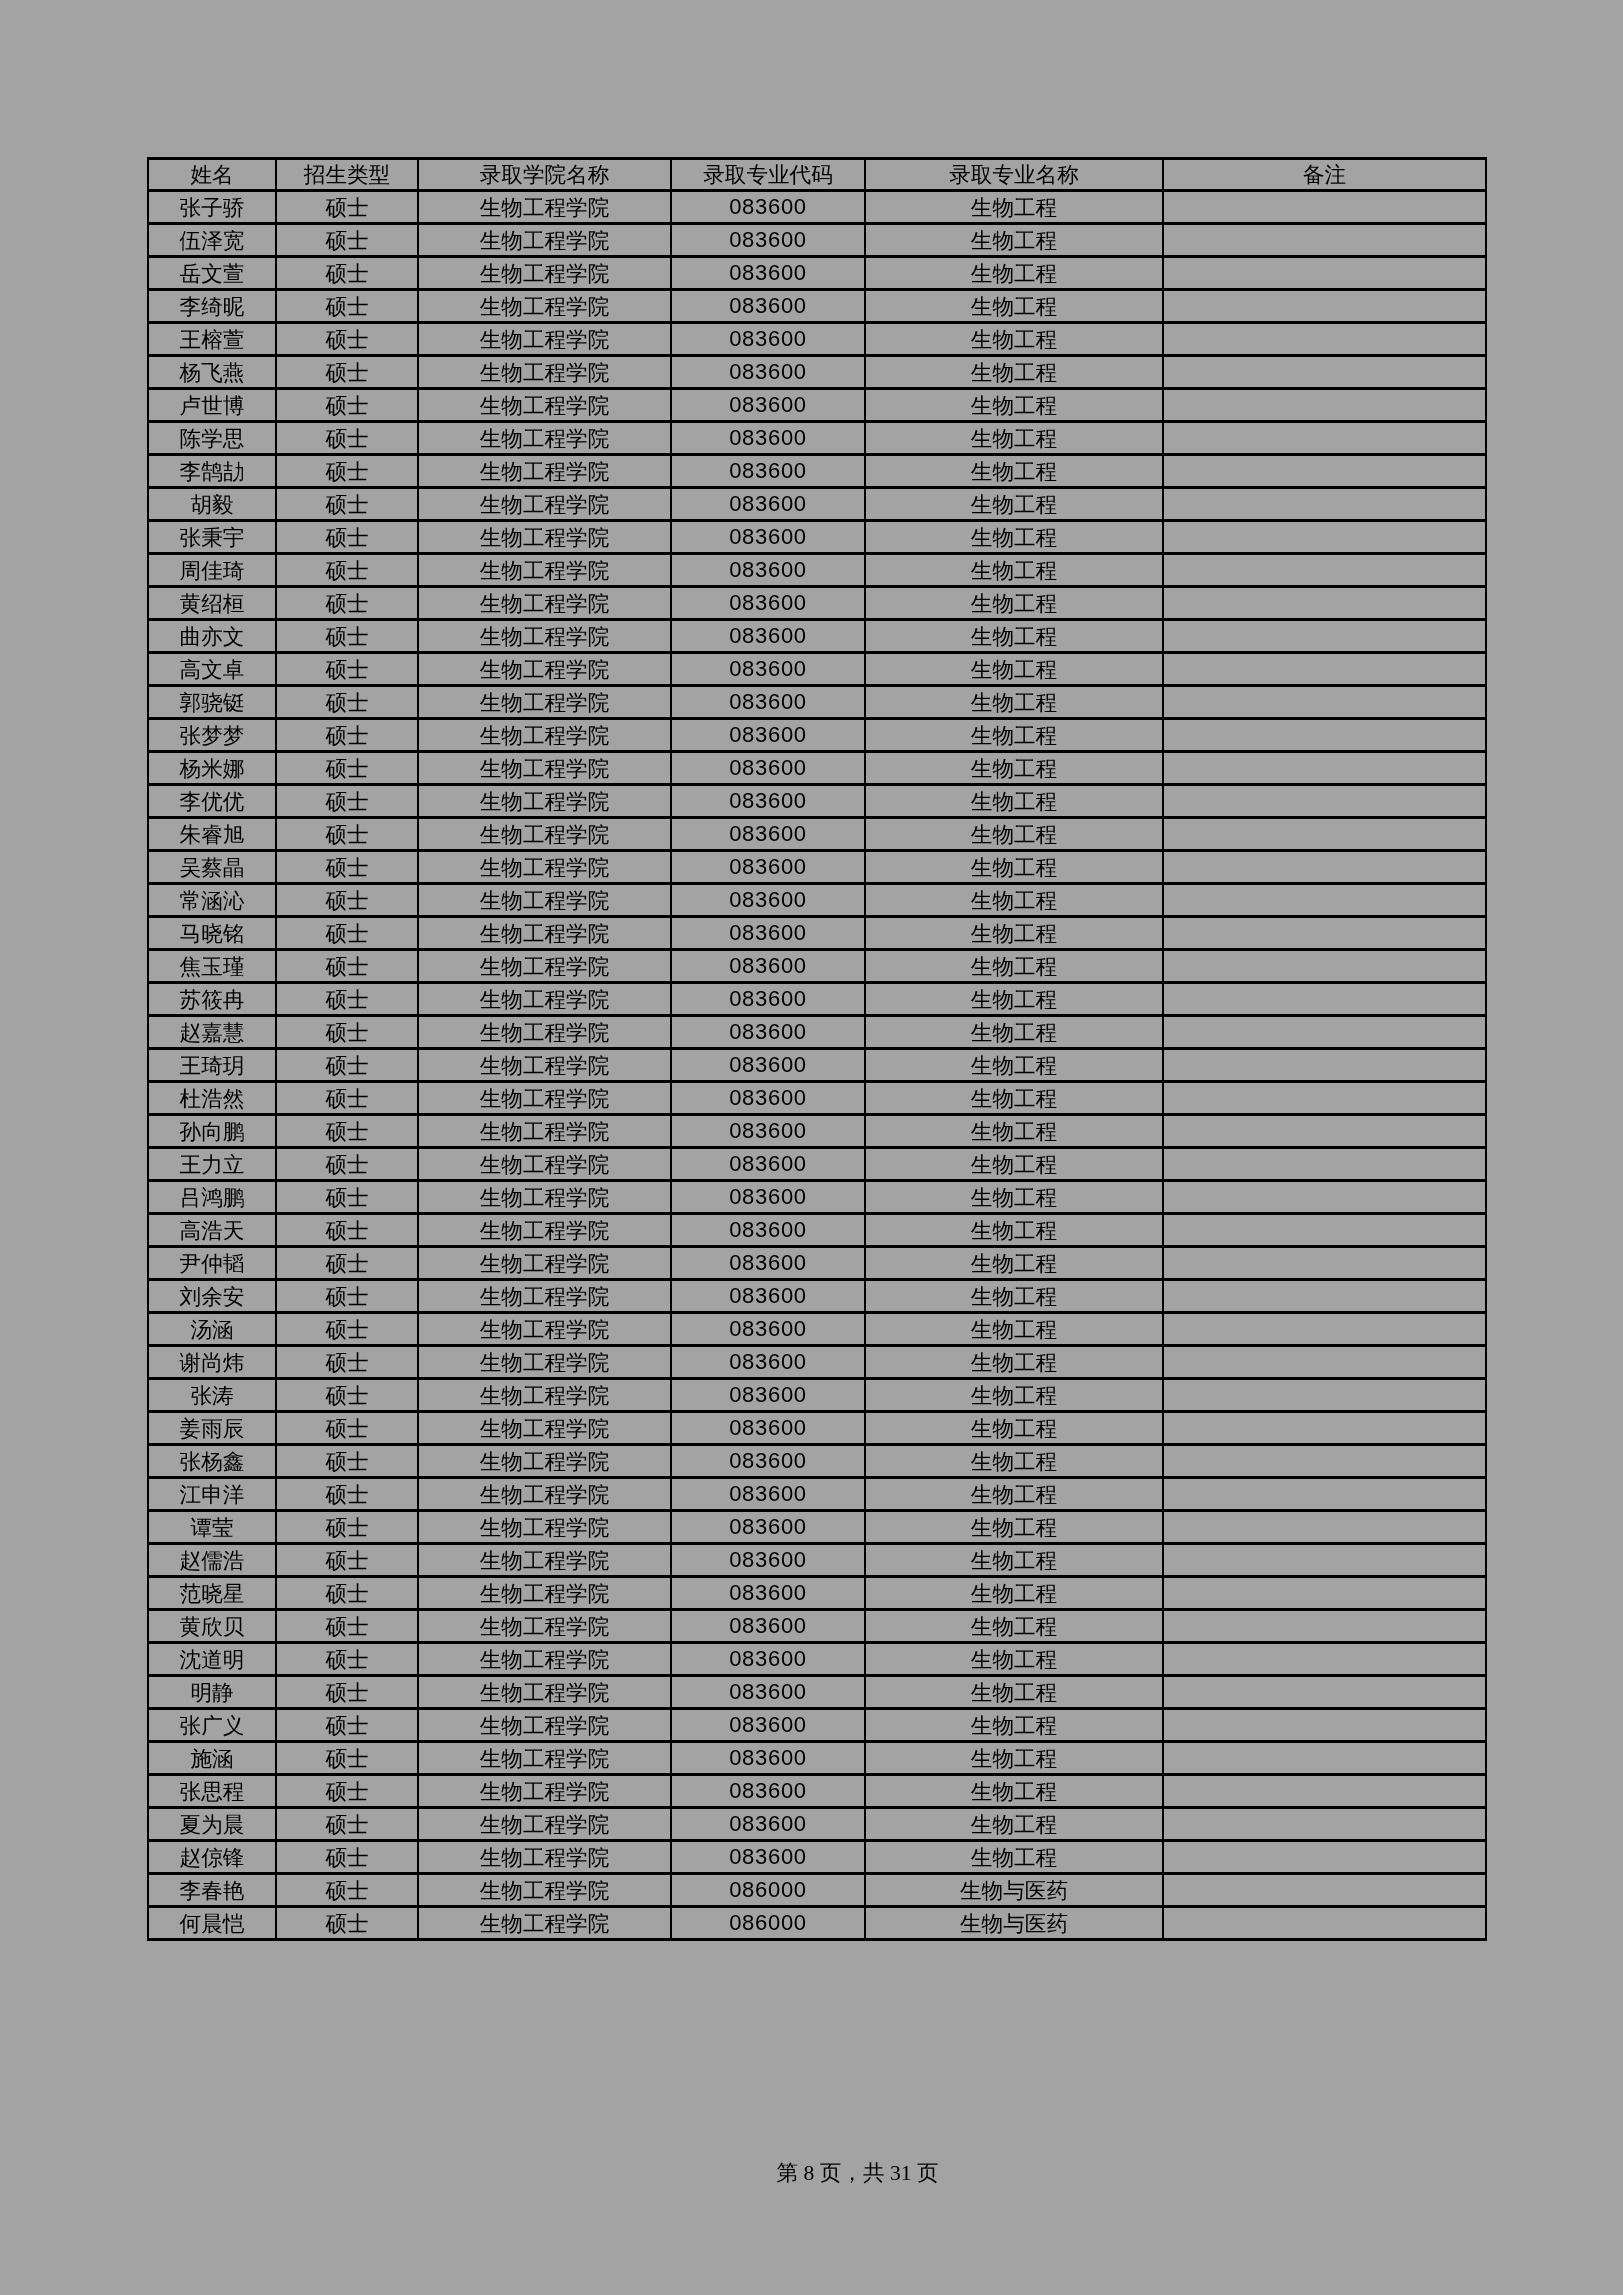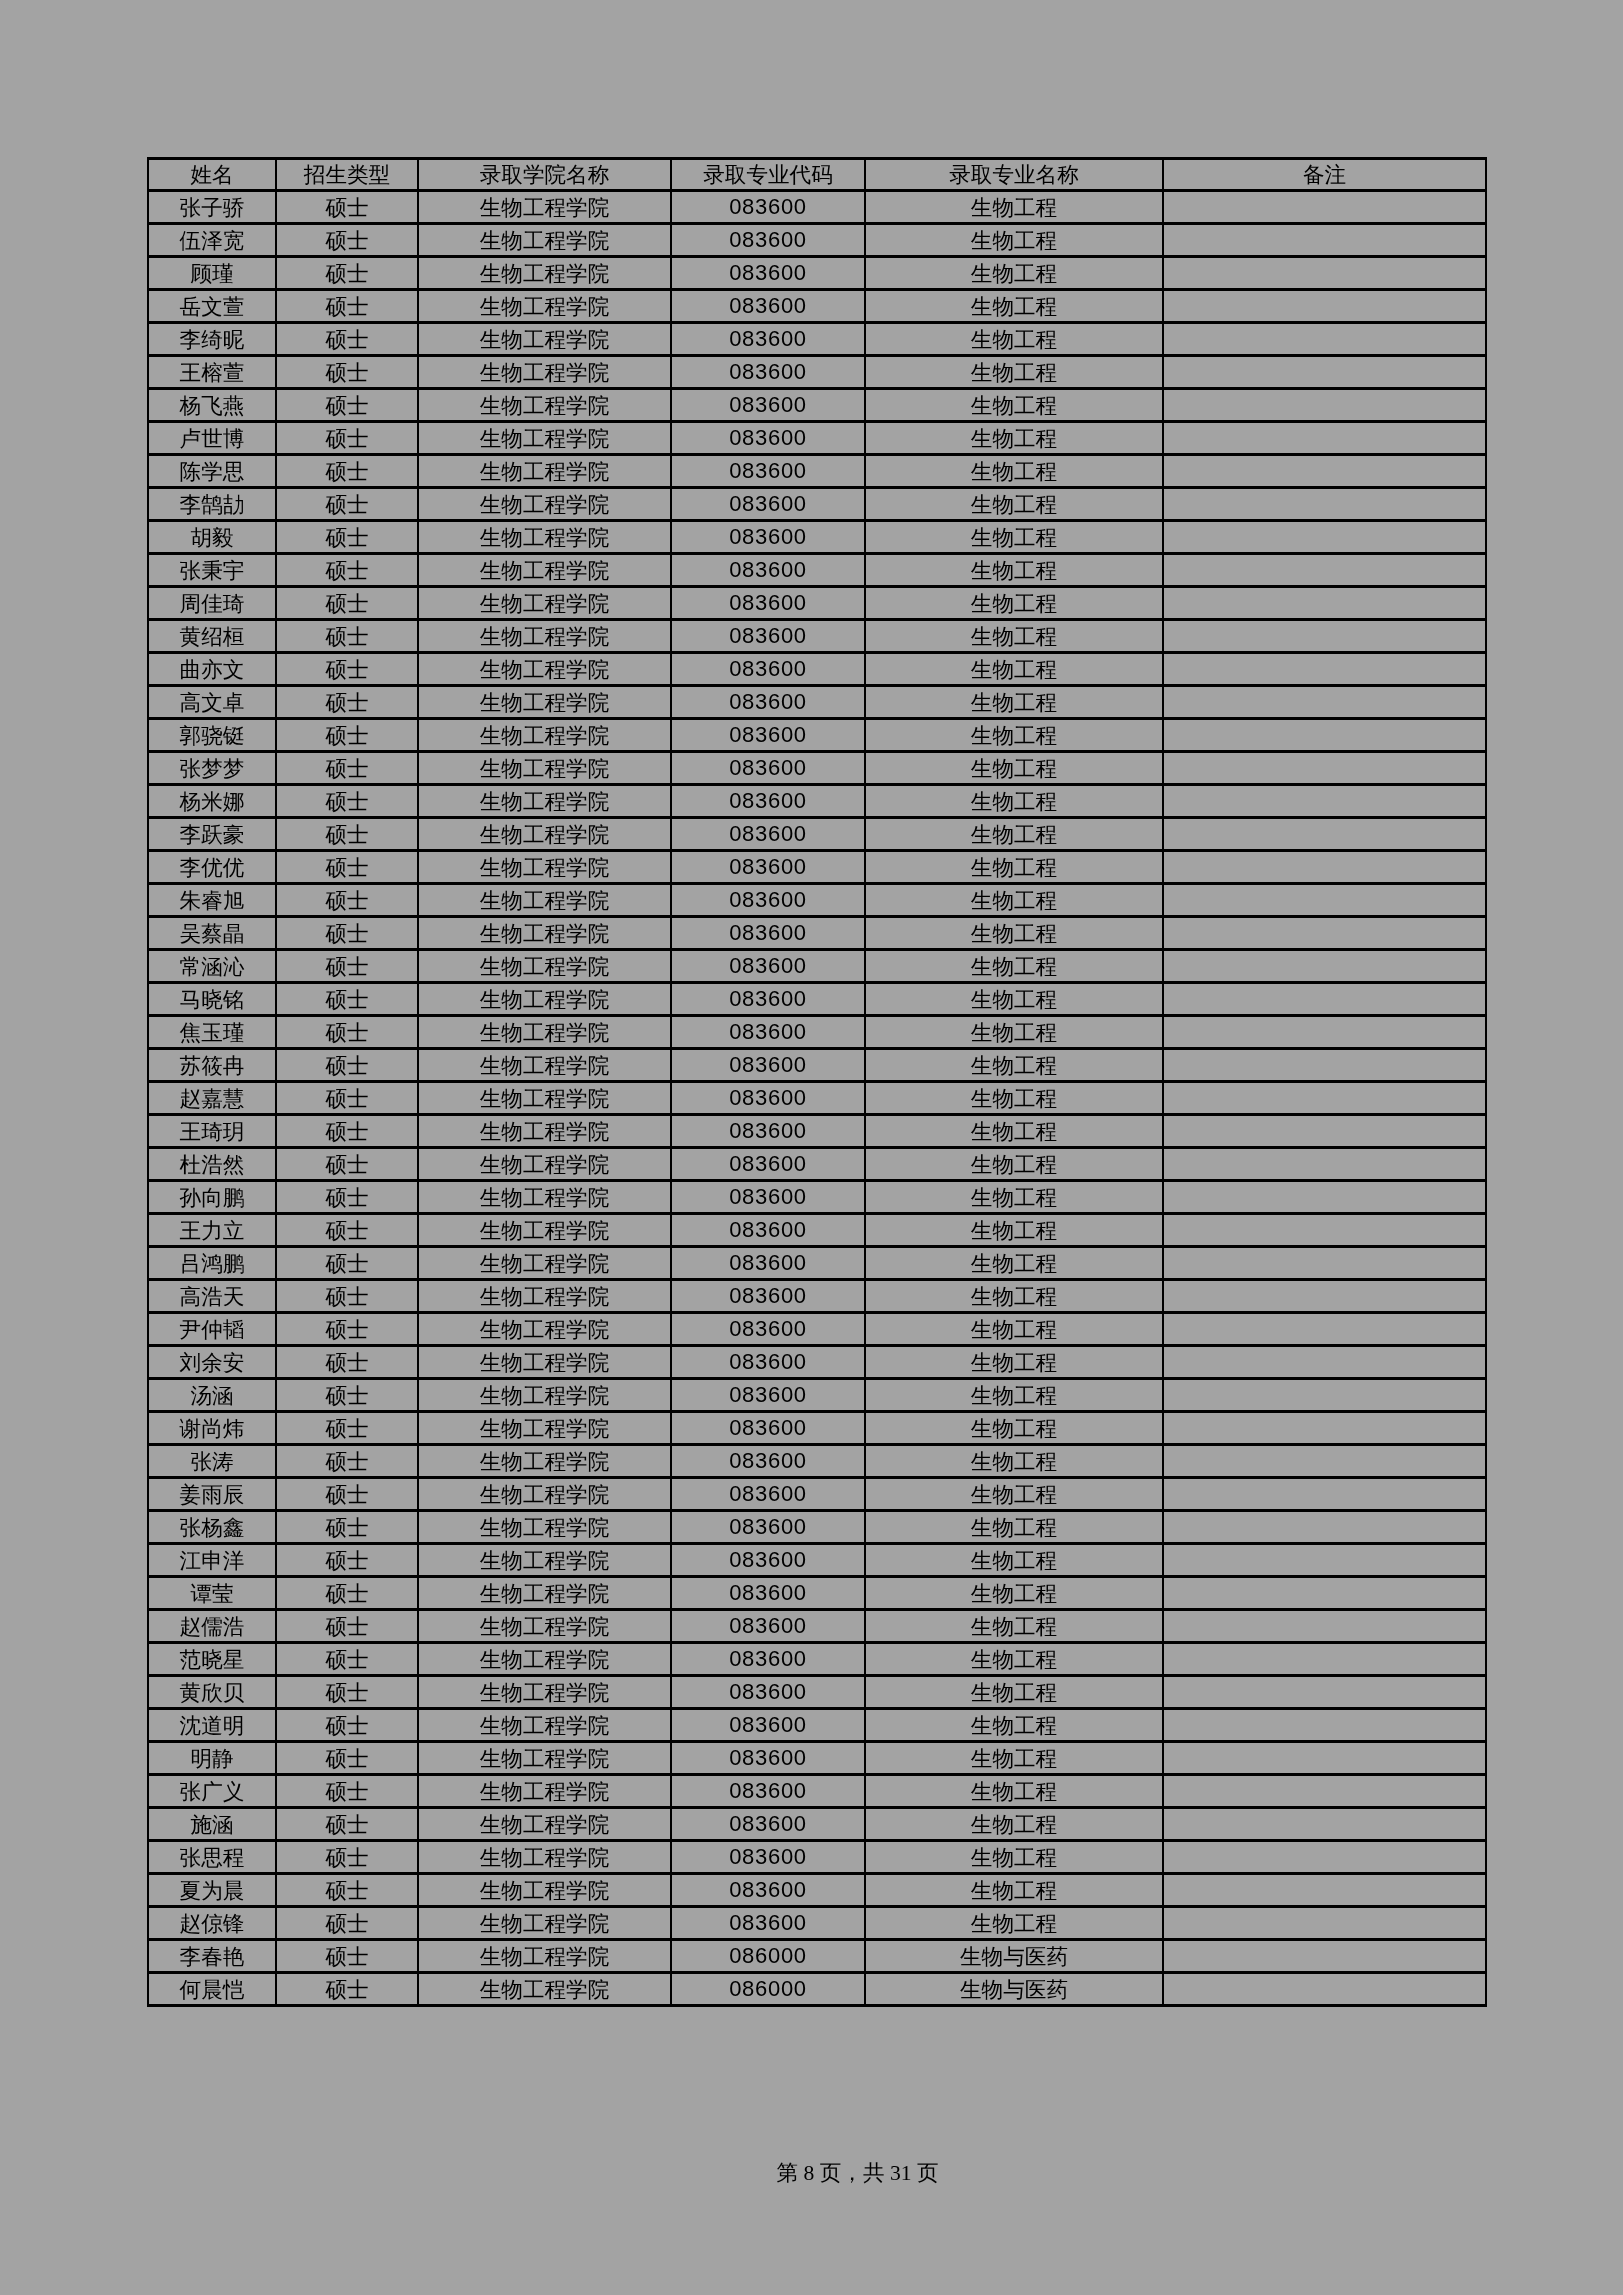--- a/index.html
+++ b/index.html
@@ -101,28 +101,20 @@
   </tr>
           <tr>
     <td>伍泽宽</td>
     <td>硕士</td>
     <td>生物工程学院</td>
     <td class="code">083600</td>
     <td>生物工程</td>
     <td></td>
   </tr>
           <tr>
-    <td>顾瑾</td>
-    <td>硕士</td>
-    <td>生物工程学院</td>
-    <td class="code">083600</td>
-    <td>生物工程</td>
-    <td></td>
-  </tr>
-          <tr>
     <td>岳文萱</td>
     <td>硕士</td>
     <td>生物工程学院</td>
     <td class="code">083600</td>
     <td>生物工程</td>
     <td></td>
   </tr>
           <tr>
     <td>李绮昵</td>
     <td>硕士</td>
@@ -230,28 +222,20 @@
           <tr>
     <td>张梦梦</td>
     <td>硕士</td>
     <td>生物工程学院</td>
     <td class="code">083600</td>
     <td>生物工程</td>
     <td></td>
   </tr>
           <tr>
     <td>杨米娜</td>
-    <td>硕士</td>
-    <td>生物工程学院</td>
-    <td class="code">083600</td>
-    <td>生物工程</td>
-    <td></td>
-  </tr>
-          <tr>
-    <td>李跃豪</td>
     <td>硕士</td>
     <td>生物工程学院</td>
     <td class="code">083600</td>
     <td>生物工程</td>
     <td></td>
   </tr>
           <tr>
     <td>李优优</td>
     <td>硕士</td>
     <td>生物工程学院</td>

